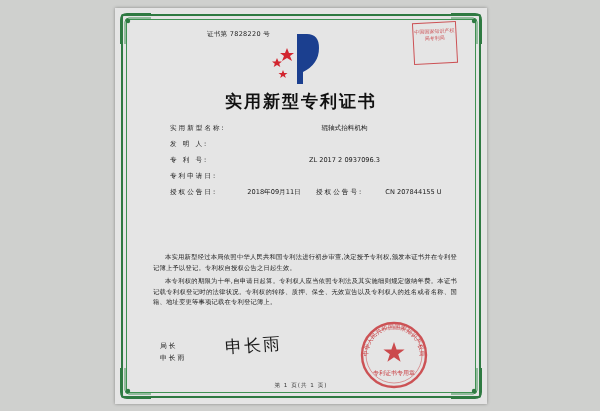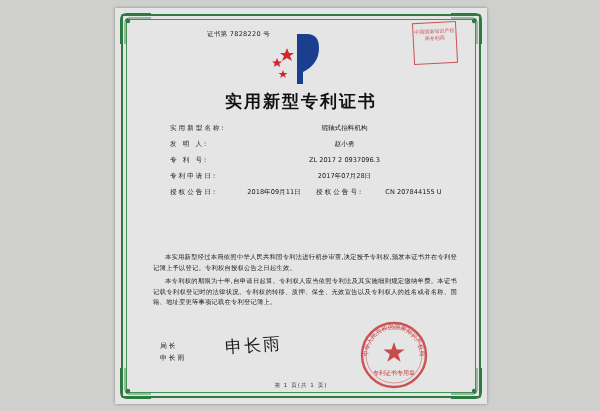--- a/index.html
+++ b/index.html
@@ -157,29 +157,27 @@
 
   <div class="title">实用新型专利证书</div>
 
   <div class="fields">
     <div class="field">
       <span class="f-label">实用新型名称:</span>
       <span class="f-value">辊轴式抬料机构</span>
     </div>
     <div class="field">
       <span class="f-label">发 明 人:</span>
-      <span class="f-value">赵小勇</span>
     </div>
     <div class="field">
       <span class="f-label">专 利 号:</span>
       <span class="f-value">ZL 2017 2 0937096.3</span>
     </div>
     <div class="field">
       <span class="f-label">专利申请日:</span>
-      <span class="f-value">2017年07月28日</span>
     </div>
     <div class="field">
       <span class="f-label">授权公告日:</span>
       <span class="f-value">2018年09月11日</span>
       <span class="f-label" style="width:54px;flex:0 0 54px;">授权公告号:</span>
       <span class="f-value">CN 207844155 U</span>
     </div>
   </div>
 
   <div class="body-text">

